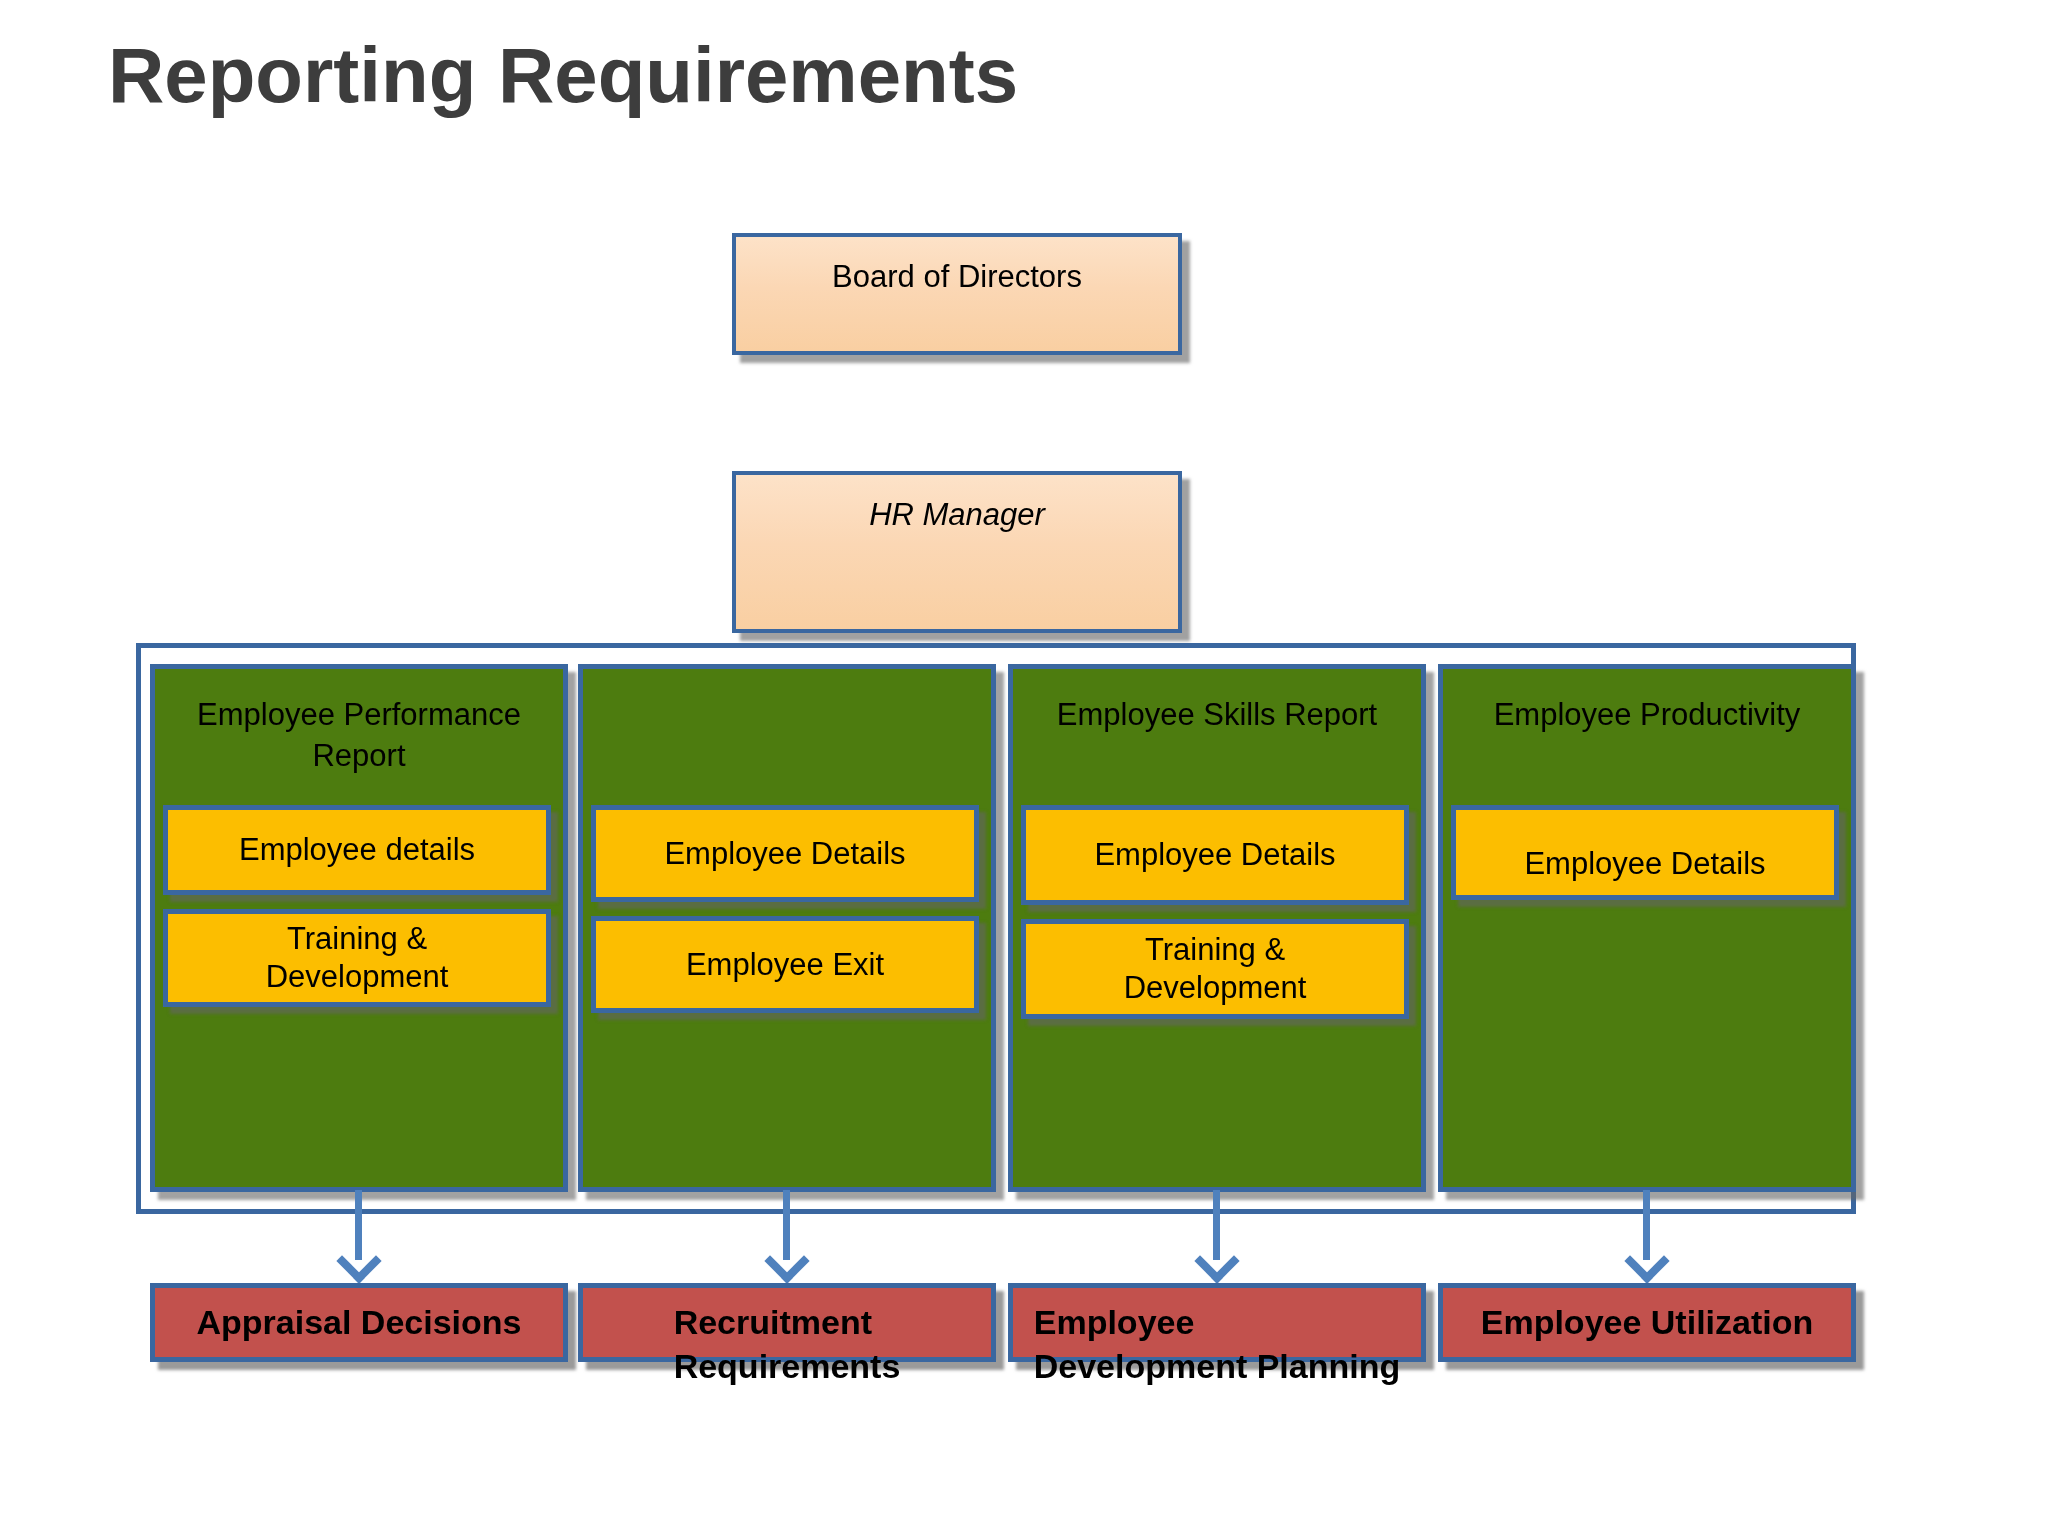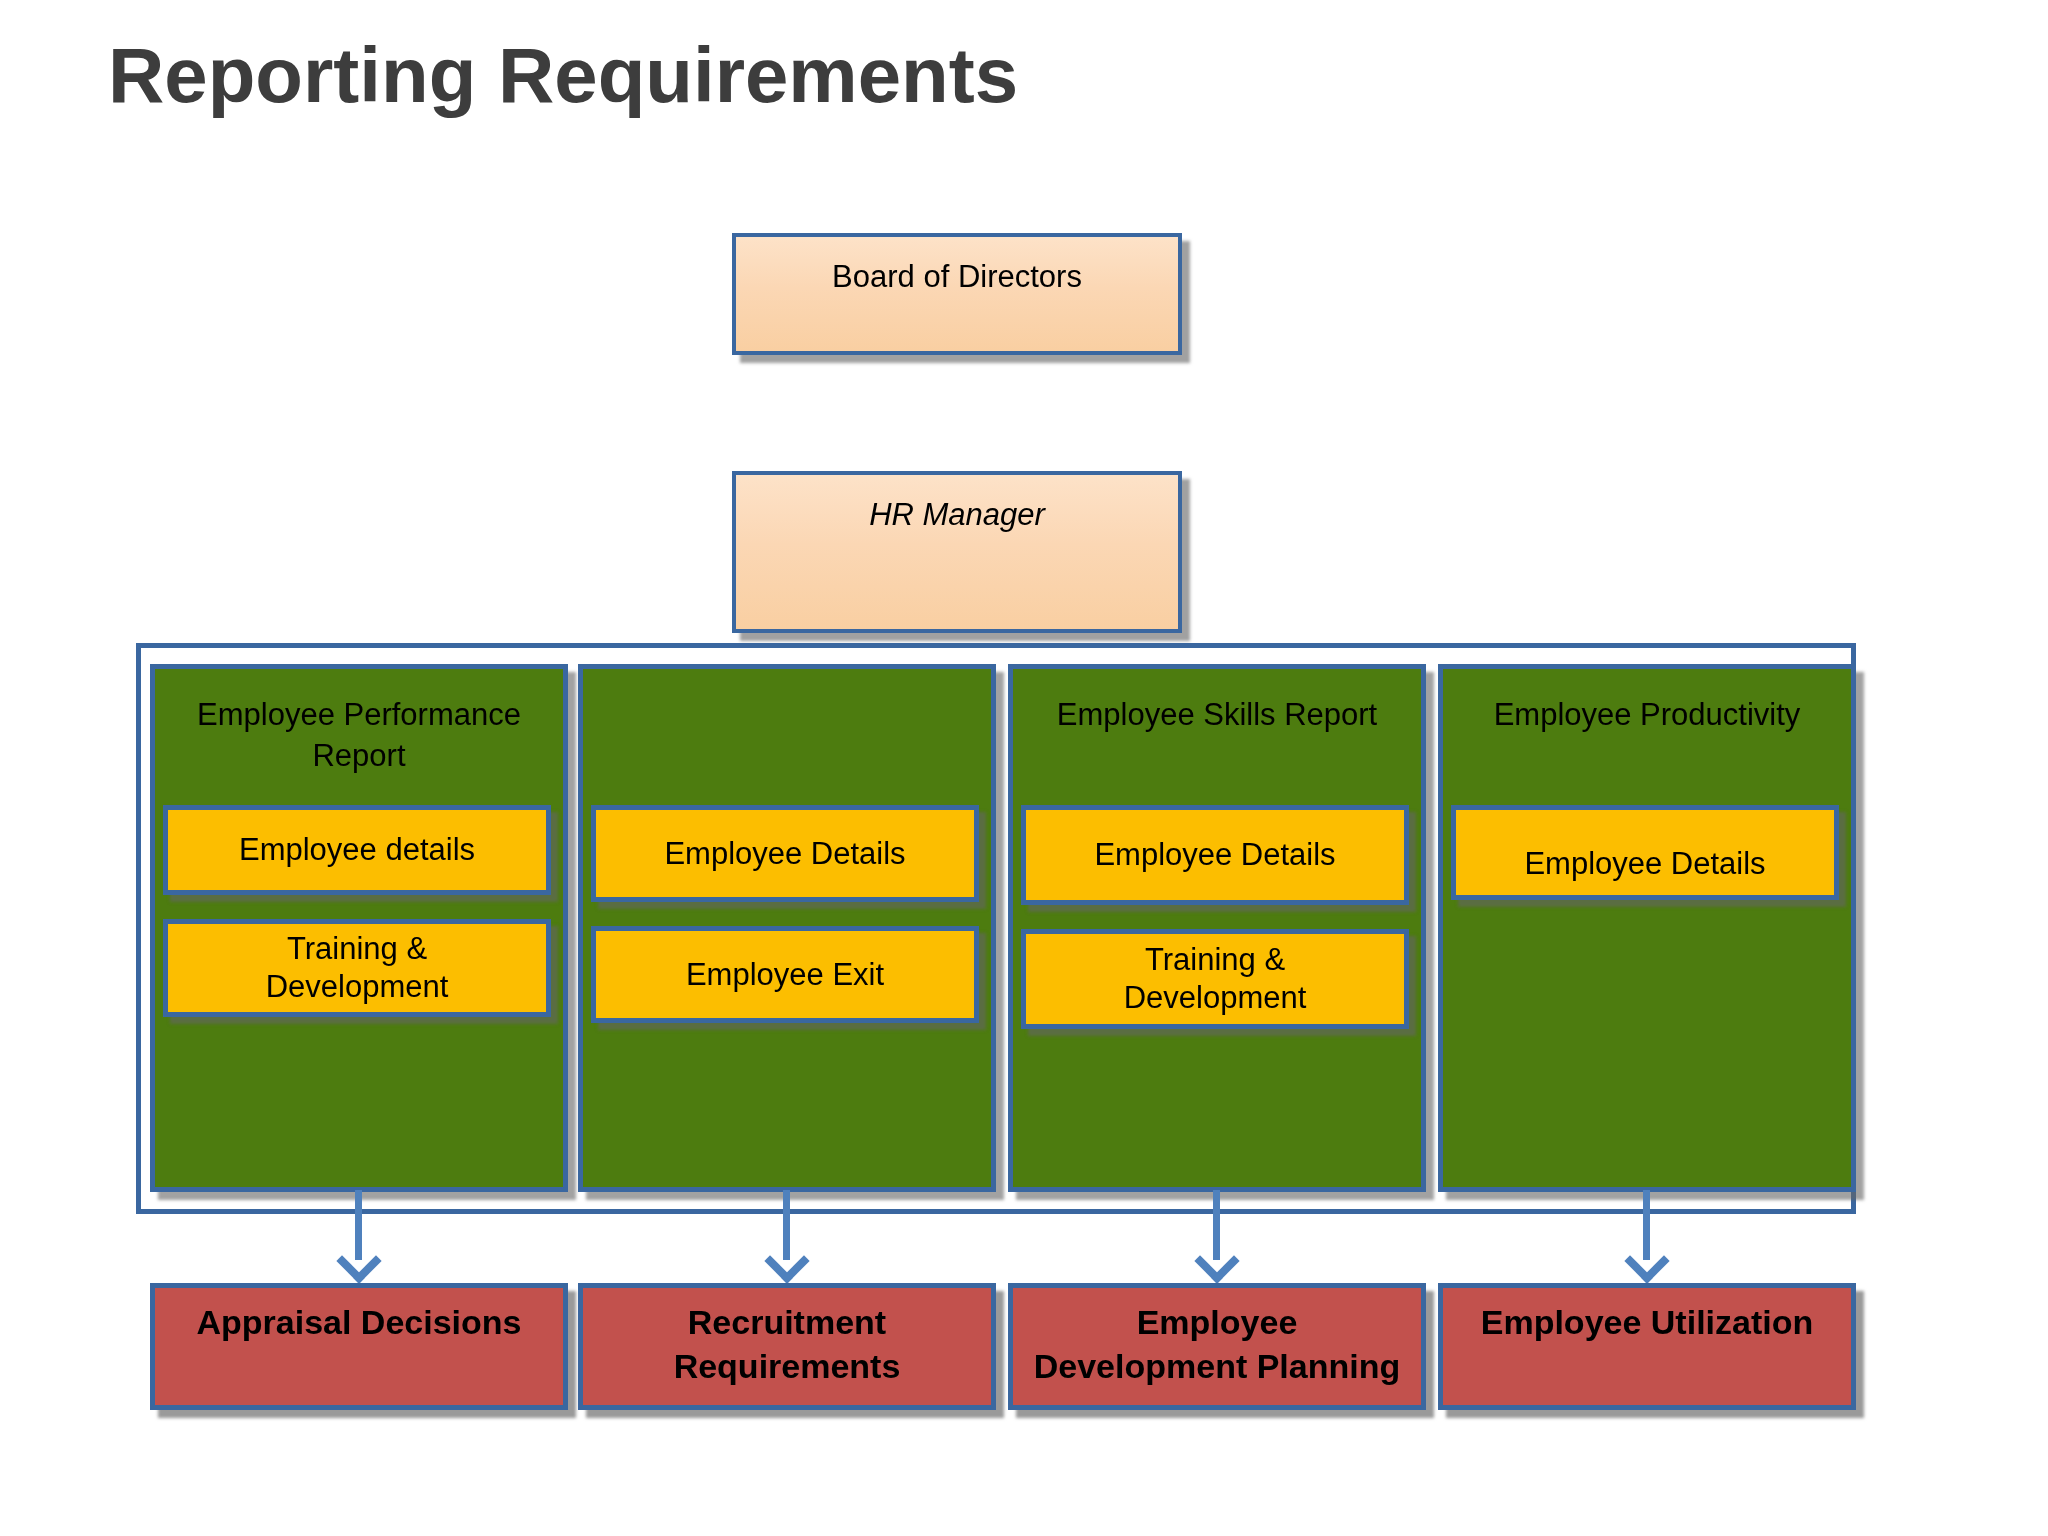--- a/index.html
+++ b/index.html
@@ -43,21 +43,21 @@
   }
   .col-1{left:150px;}
   .col-2{left:578px;}
   .col-3{left:1008px;}
   .col-4{left:1438px;}
   .col-header{
     padding-top:26px;text-align:center;font-size:31px;line-height:1.32;
   }
   .chips{
     position:absolute;left:8px;right:12px;top:136px;
-    display:flex;flex-direction:column;gap:24px;
+    display:flex;flex-direction:column;gap:14px;
   }
   .chip{
     box-sizing:border-box;background:#fcbe00;border:5px solid #3a67a0;
     box-shadow:7px 7px 3px rgba(100,100,100,0.6);
     display:flex;justify-content:center;align-items:center;
     text-align:center;font-size:31px;line-height:1.22;min-height:90px;
     padding:6px 10px;
   }
   .col-2 .chip{min-height:97px;}
   .col-3 .chip{min-height:100px;}
@@ -73,25 +73,25 @@
     border-right:8px solid #4f81bd;border-bottom:8px solid #4f81bd;
     transform:rotate(45deg);
   }
   .arrow-1{left:359px;top:1190px;}
   .arrow-2{left:787px;top:1190px;}
   .arrow-3{left:1217px;top:1190px;}
   .arrow-4{left:1647px;top:1190px;}
 
   
   .out-box{
-    position:absolute;top:1283px;width:418px;height:127px;box-sizing:border-box;
+    position:absolute;top:1283px;width:418px;height:79px;box-sizing:border-box;
     background:#c2514d;border:5px solid #3a67a0;
     box-shadow:8px 8px 3px rgba(100,100,100,0.65);
     display:flex;justify-content:center;align-items:flex-start;
-    font-size:34px;font-weight:bold;text-align:center;line-height:1.3;
+    font-size:34px;font-weight:bold;text-align:left;line-height:1.3;
   }
   .out-box .lbl{padding-top:12px;}
   .out-1{left:150px;}
   .out-2{left:578px;}
   .out-3{left:1008px;}
   .out-4{left:1438px;}
 </style>
 </head>
 <body>
 

